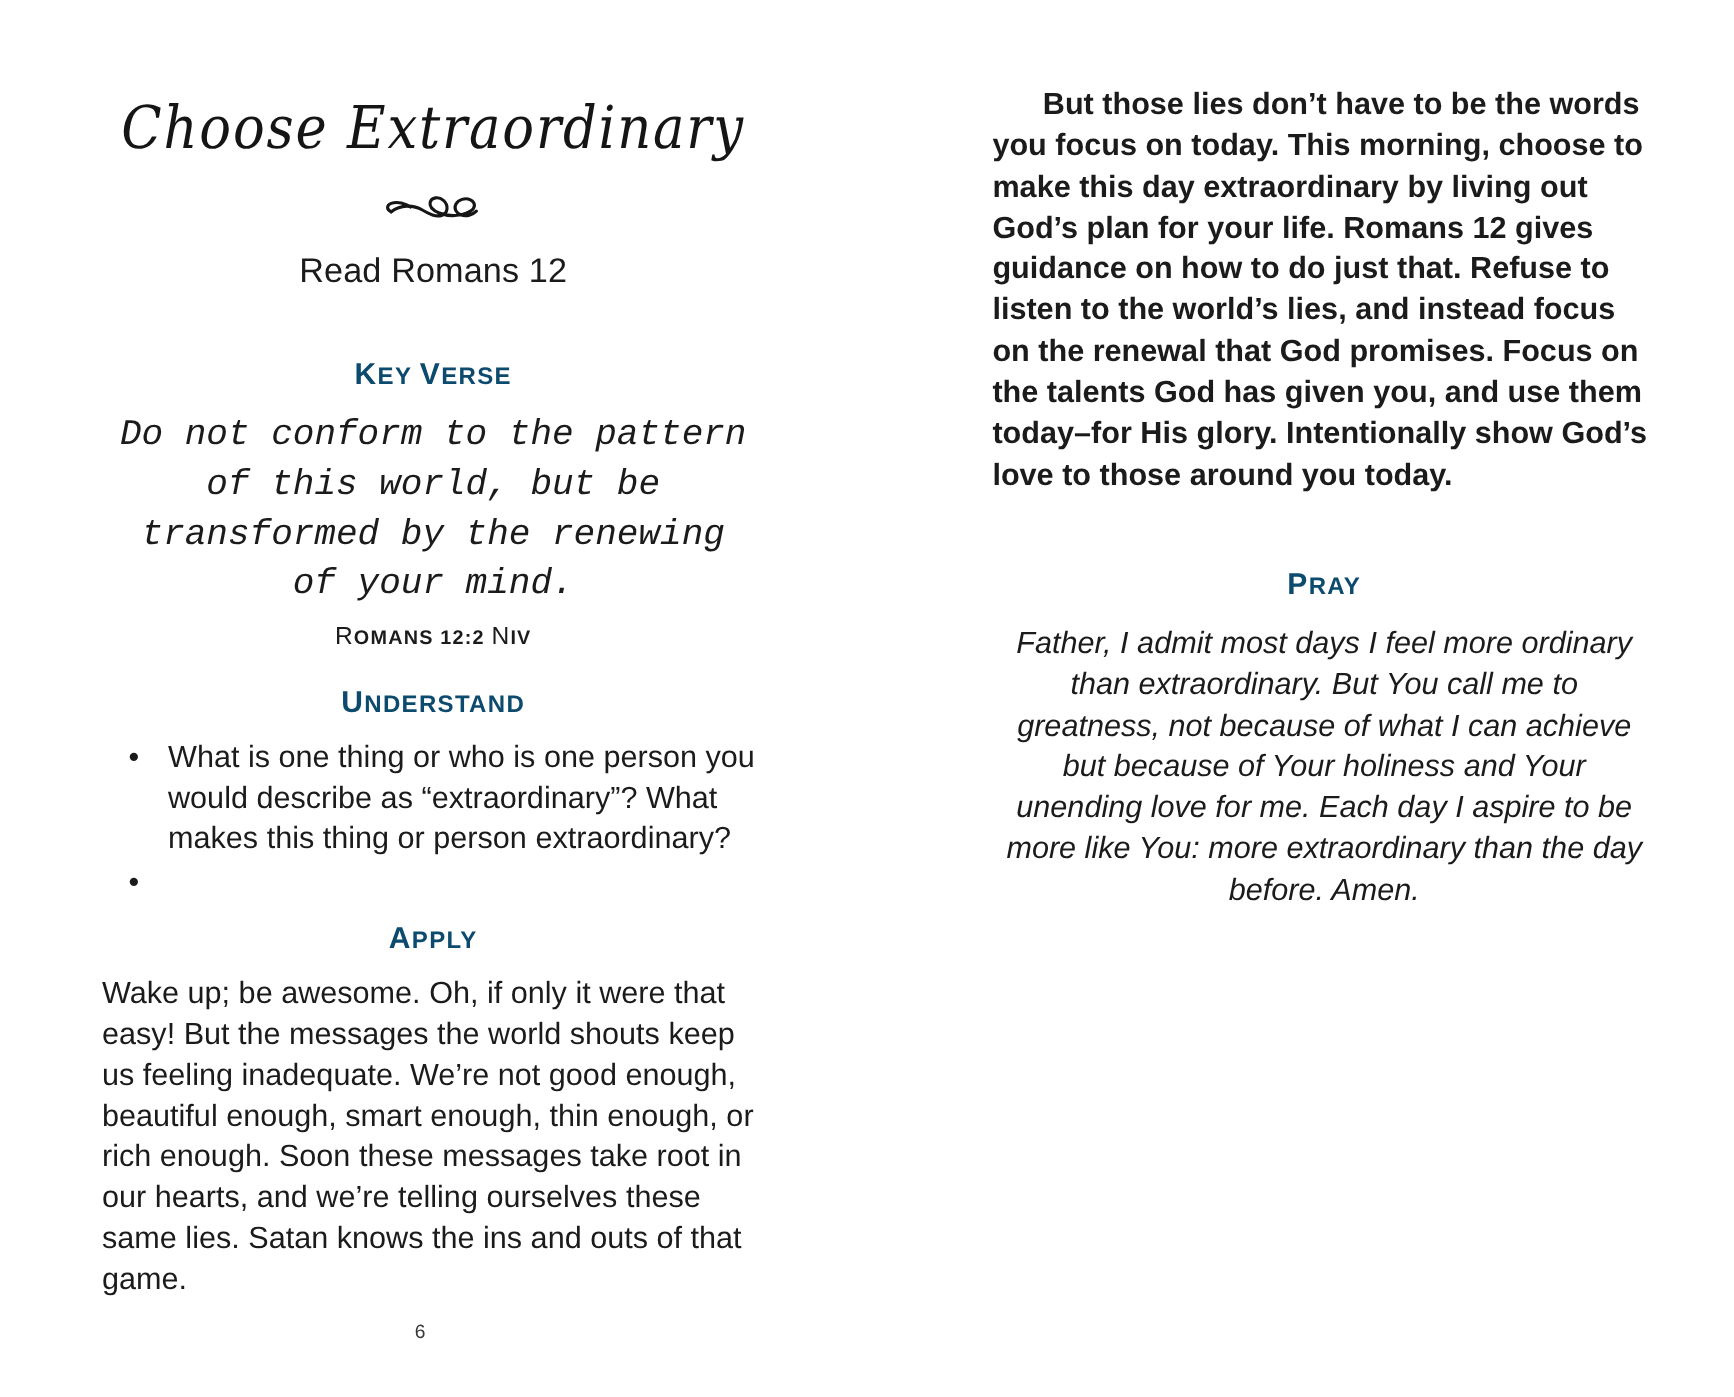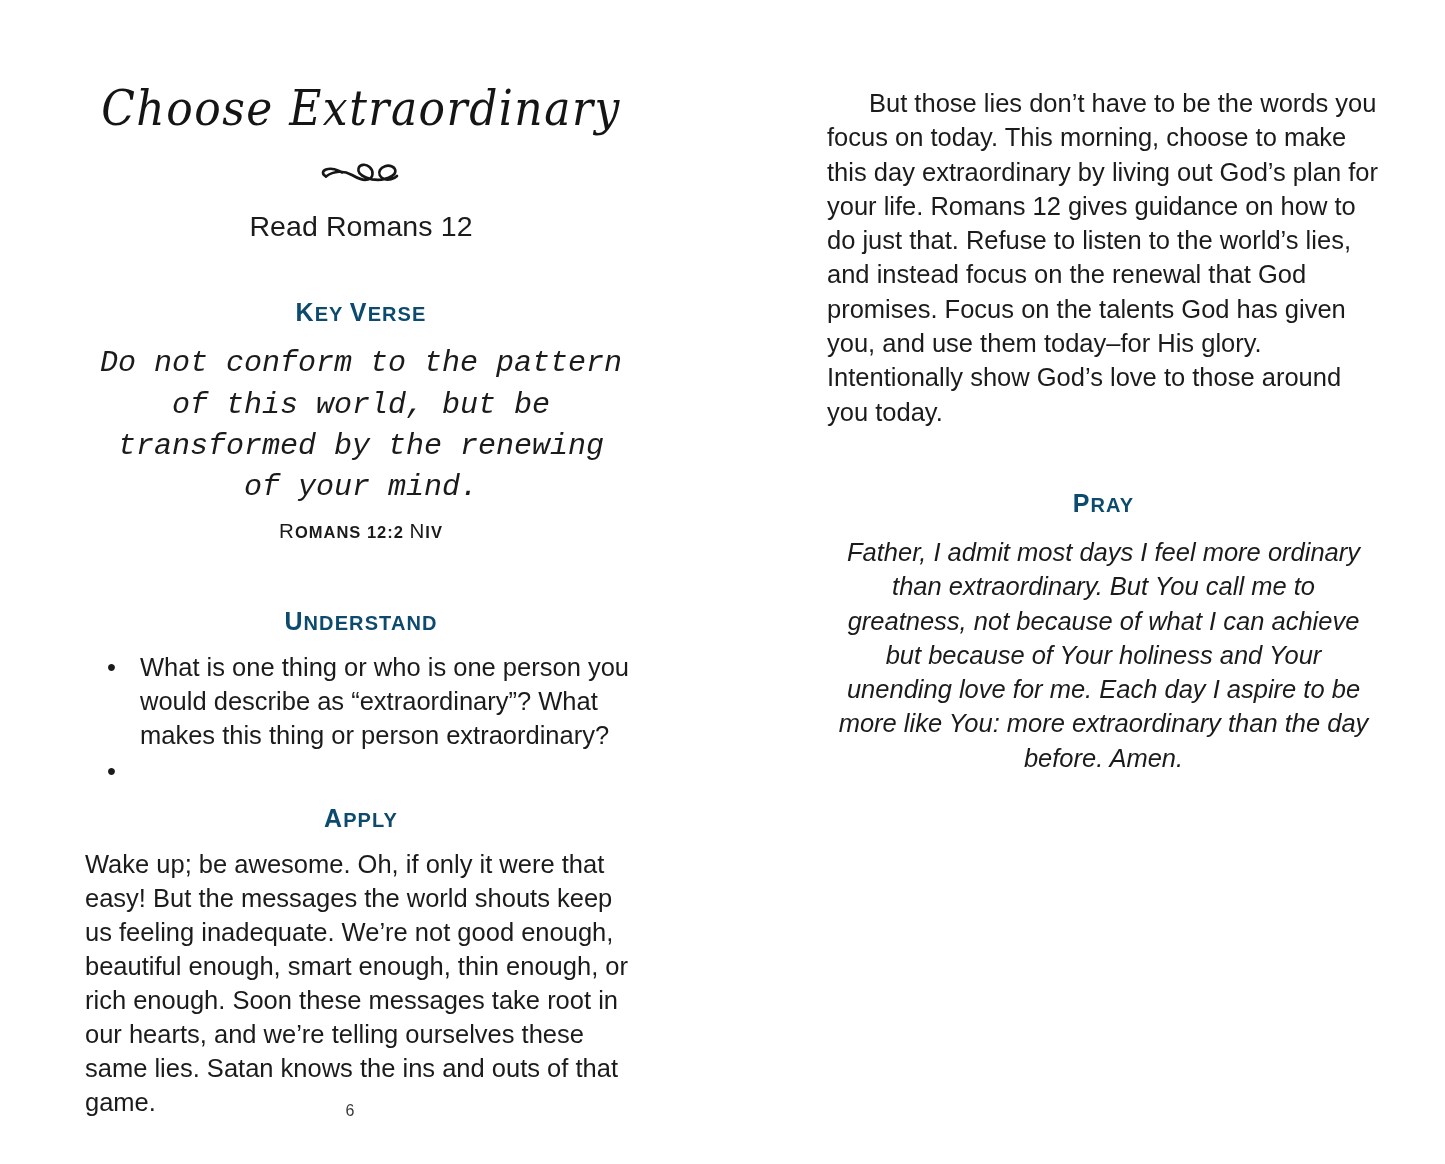--- a/index.html
+++ b/index.html
@@ -81,21 +81,21 @@
     letter-spacing: 1.1px;
     margin: 0;
   }
   .section-head .cap {
     font-size: 25px;
   }
   .section-head .sc {
     font-size: 20px;
   }
   .head-key-verse { margin-top: 55px; }
-  .head-understand { margin-top: 64px; }
+  .head-understand { margin-top: 28px; }
   .head-apply { margin-top: 52px; }
   .head-pray { margin-top: 60px; }
 
   
   .key-verse {
     font-style: italic;
     font-size: 30px;
     line-height: 1.38;
     text-align: center;
     margin: 16px 0 0 0;
@@ -136,21 +136,21 @@
 
   
   .body-par {
     font-size: 25.5px;
     line-height: 1.335;
     margin: 14px 0 0 0;
     color: #1b1b1b;
     text-align: left;
   }
   .body-par.first { margin-top: 14px; }
-  .body-par.indent { text-indent: 42px; margin-top: 16px; }
+  .body-par.indent { text-indent: 42px; margin-top: 0; font-weight: bold; }
   .page-right .body-par { line-height: 1.345; }
 
   
   .prayer {
     font-style: italic;
     font-size: 25.5px;
     line-height: 1.345;
     text-align: center;
     margin: 17px 0 0 0;
     padding: 0 4px;

